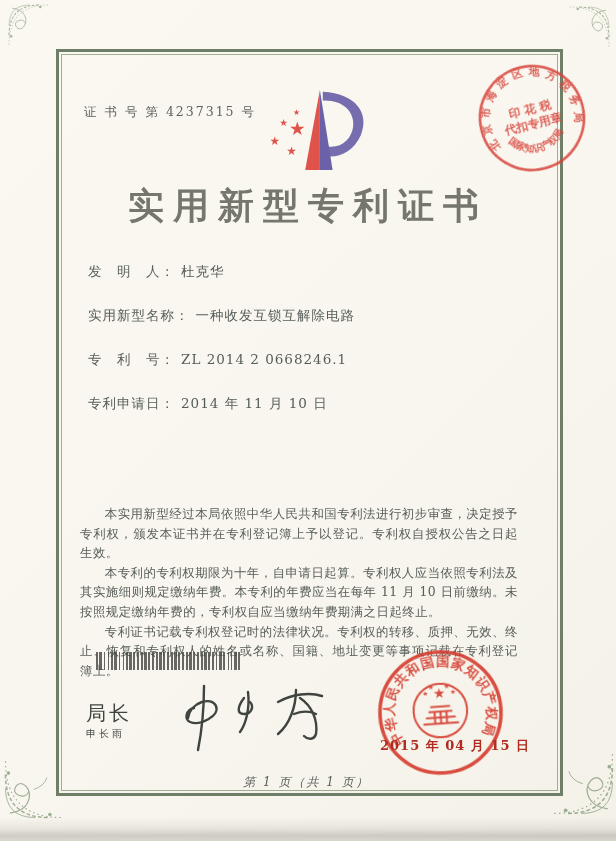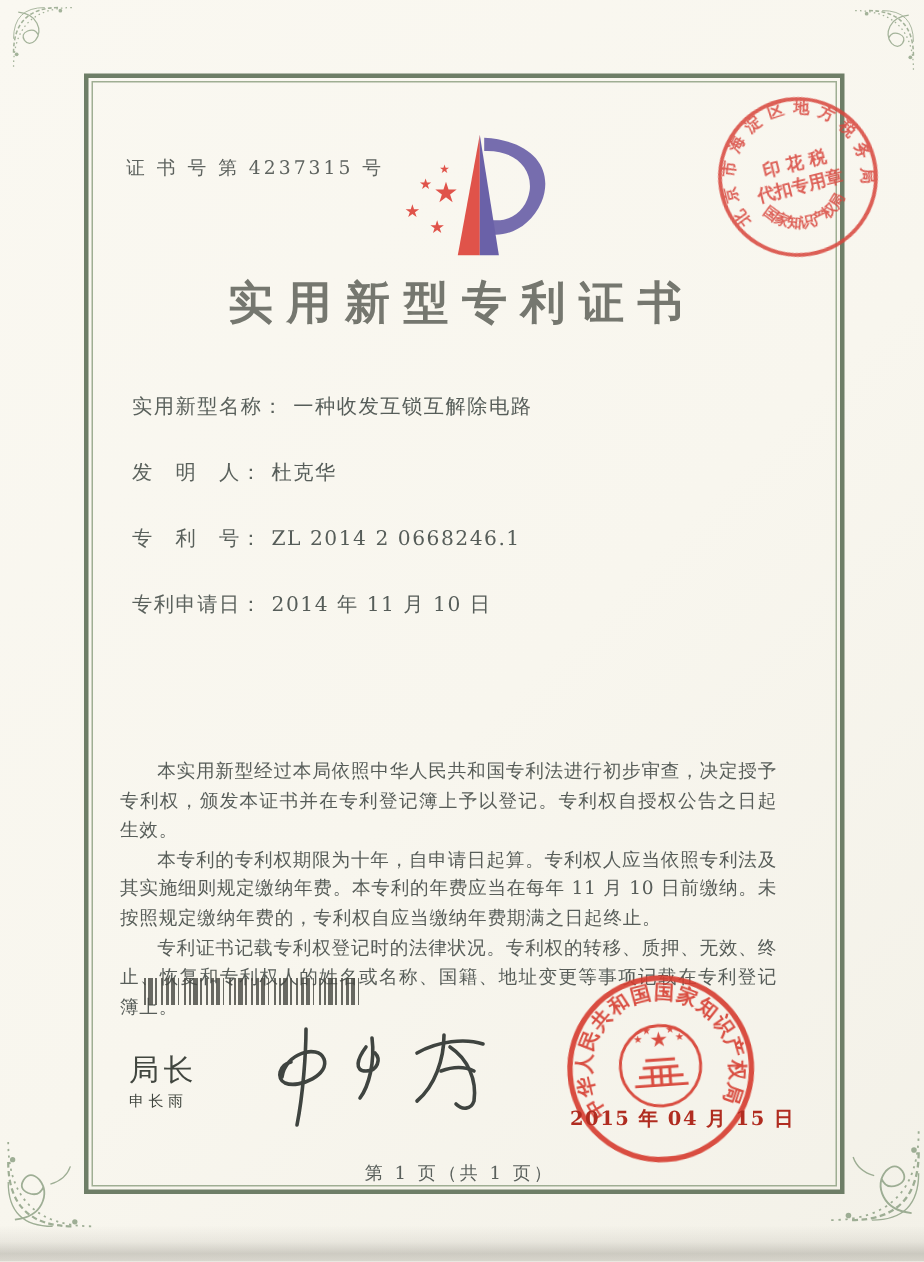--- a/index.html
+++ b/index.html
@@ -18,21 +18,21 @@
   .frame::after{
     content:"";position:absolute;inset:2px;border:1px solid #9fae93;
   }
   .cert-no{
     position:absolute;left:84px;top:104px;font-size:12.5px;letter-spacing:2px;
     color:#5e635f;z-index:2;
   }
   .logo{position:absolute;left:250px;top:86px;z-index:2;}
   .title{
     position:absolute;left:0;width:616px;top:182px;text-align:center;
-    font-size:30px;font-weight:600;letter-spacing:9px;color:#75776f;z-index:2;
+    font-size:36px;font-weight:600;letter-spacing:9px;color:#75776f;z-index:2;
   }
   .fields{position:absolute;left:88px;top:262px;z-index:2;font-size:13.5px;}
   .field-row{margin-bottom:26px;line-height:18px;white-space:nowrap;}
   .field-label{color:#5a615c;letter-spacing:1px;}
   .field-value{color:#565d59;letter-spacing:1px;margin-left:6px;}
   .paras{
     position:absolute;left:80px;top:504px;width:438px;z-index:2;
     font-size:12.4px;line-height:19.6px;text-align:justify;color:#575d59;
     letter-spacing:.5px;
   }
@@ -53,21 +53,21 @@
   .seal{position:absolute;left:377px;top:649px;z-index:3;opacity:.9;
     transform:rotate(-4deg);filter:blur(.2px);}
   .issue-date{
     position:absolute;left:380px;top:737px;z-index:4;color:#b02c20;
     font-size:13px;letter-spacing:1px;font-weight:600;
   }
   .tax-stamp{position:absolute;left:476px;top:62px;z-index:3;opacity:.85;
     transform:rotate(-14deg);filter:blur(.2px);}
   .footer{
     position:absolute;left:56px;top:774px;width:501px;text-align:center;
-    font-size:12px;color:#5a605c;letter-spacing:2px;z-index:2;
+    font-size:12px;color:#5a605c;letter-spacing:2px;z-index:2;font-style:italic;
   }
   .ornament{position:absolute;z-index:0;opacity:.85;}
   .orn-tl{left:8px;top:4px;}
   .orn-tr{right:6px;top:6px;transform:scaleX(-1);}
   .orn-bl{left:4px;bottom:22px;transform:scaleY(-1);width:74px;height:74px;}
   .orn-br{right:2px;bottom:26px;transform:scale(-1,-1);width:78px;height:78px;}
   .bottom-edge{
     position:absolute;left:0;right:0;bottom:0;height:24px;z-index:5;
     background:linear-gradient(to bottom,rgba(0,0,0,0) 0%,rgba(110,105,95,.10) 45%,rgba(90,86,76,.26) 78%,rgba(150,146,136,.30) 100%);
   }
@@ -148,24 +148,24 @@
       <textPath href="#taxBot" xlink:href="#taxBot" startOffset="1" textLength="64">国家知识产权局</textPath>
     </text>
     <text x="55" y="50" font-size="11.5" fill="#d8453c" font-weight="bold" text-anchor="middle">印 花 税</text>
     <text x="55" y="65" font-size="11.5" fill="#d8453c" font-weight="bold" text-anchor="middle">代扣专用章</text>
   </svg>
 
   <div class="title">实用新型专利证书</div>
 
   <div class="fields">
     <div class="field-row">
+      <span class="field-label">发　明　人：</span><span class="field-value">杜克华</span>
+    </div>
+    <div class="field-row">
       <span class="field-label">实用新型名称：</span><span class="field-value">一种收发互锁互解除电路</span>
-    </div>
-    <div class="field-row">
-      <span class="field-label">发　明　人：</span><span class="field-value">杜克华</span>
     </div>
     <div class="field-row">
       <span class="field-label">专　利　号：</span><span class="field-value">ZL 2014 2 0668246.1</span>
     </div>
     <div class="field-row">
       <span class="field-label">专利申请日：</span><span class="field-value">2014 年 11 月 10 日</span>
     </div>
   </div>
 
   <div class="paras">

